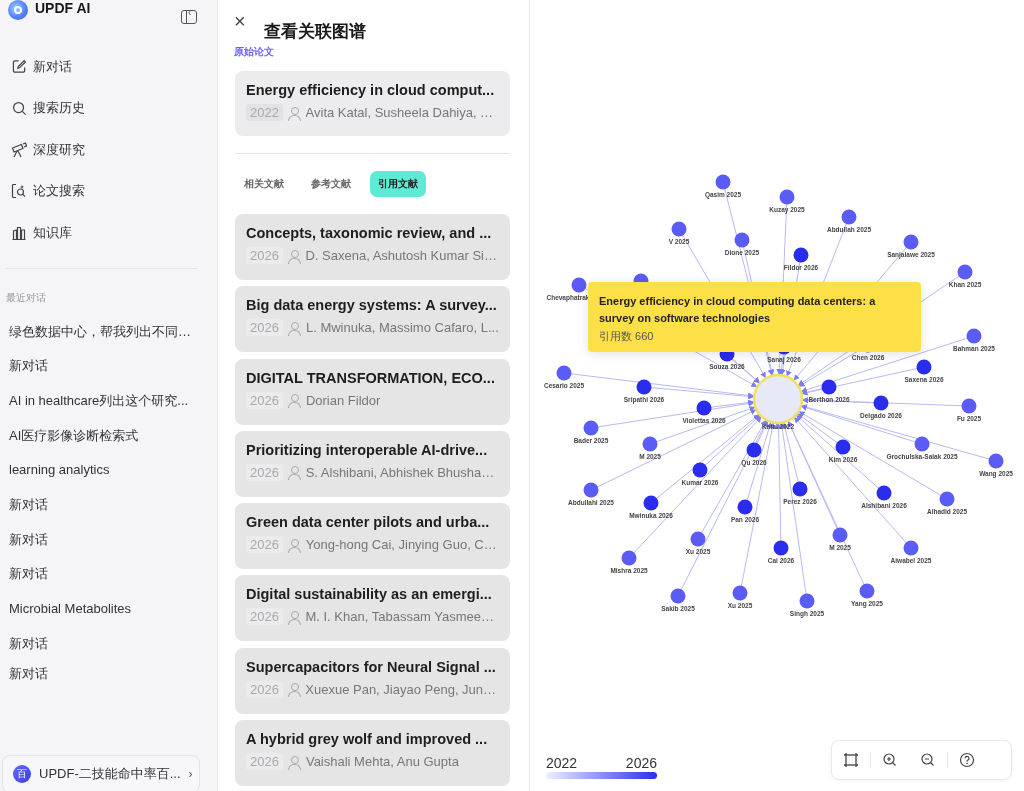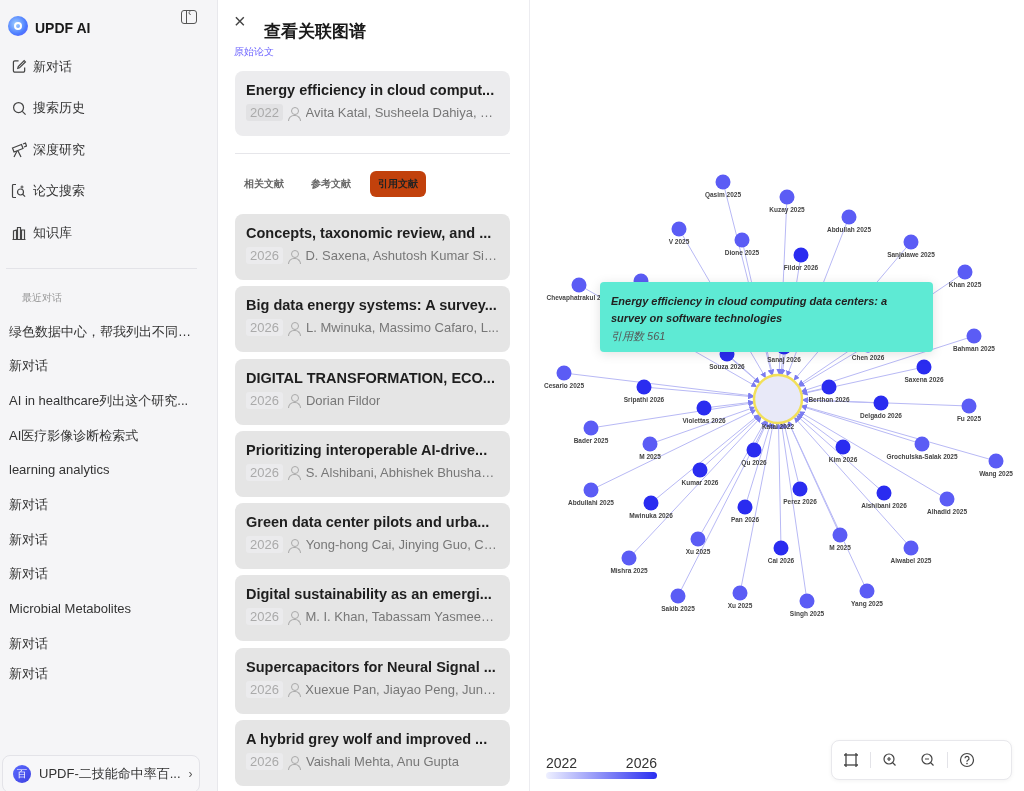--- a/index.html
+++ b/index.html
@@ -1,66 +1,66 @@
 <!DOCTYPE html>
 <html><head>
 <meta charset="utf-8">
 <style>
   * { box-sizing: border-box; margin: 0; padding: 0; }
   html, body { width: 1024px; height: 791px; overflow: hidden; background: #fff; font-family: "Liberation Sans", "DejaVu Sans", sans-serif; color: #222; }
   .app { position: relative; width: 1024px; height: 791px; display: flex; }
 
   
   .sidebar { width: 218px; height: 791px; background: #f5f5f7; border-right: 1px solid #e8e8ec; position: relative; }
-  .brand { display: flex; align-items: flex-end; height: 36px; padding-left: 8px; margin-top: 0; }
+  .brand { display: flex; align-items: flex-start; height: 36px; padding-left: 8px; margin-top: 0; }
   .brand-logo { width: 20px; height: 20px; border-radius: 50%; background: radial-gradient(circle at 40% 40%, #9fd0ff, #4b7bff 60%, #6a4dff); display: flex; align-items: center; justify-content: center; }
   .brand-logo span { width: 8px; height: 8px; border-radius: 50%; border: 2px solid #fff; }
   .brand-name { margin-left: 7px; font-weight: bold; font-size: 14px; color: #1a1a1a; }
   .collapse-btn { position: absolute; left: 181px; top: 10px; width: 16px; height: 14px; border: 1.5px solid #555; border-radius: 3px; }
   .collapse-btn::before { content: ""; position: absolute; left: 4px; top: 0; bottom: 0; border-left: 1.5px solid #555; }
   .collapse-btn::after { content: "‹"; position: absolute; left: 6px; top: -4px; font-size: 10px; color: #555; }
   .nav { margin-top: 10px; }
   .nav-item { display: flex; align-items: center; height: 41.5px; padding-left: 11px; font-size: 13px; color: #333; cursor: pointer; }
   .nav-item .ico { width: 16px; height: 16px; margin-right: 6px; display: inline-flex; align-items: center; justify-content: center; }
   .divider { height: 1px; background: #e3e3e8; margin: 14px 20px 0 6px; }
-  .recent-label { font-size: 10px; color: #999; padding-left: 22px; margin-top: 22px; height: 20px; }
+  .recent-label { font-size: 10px; color: #999; padding-left: 6px; margin-top: 22px; height: 20px; }
   .recent-list { margin-top: 4px; }
   .recent-item { height: 34.7px; line-height: 34.7px; padding-left: 9px; font-size: 13px; color: #333; white-space: nowrap; overflow: hidden; text-overflow: ellipsis; width: 200px; }
   .recent-item.cut { height: 20px; line-height: 26px; overflow: hidden; }
   .workspace { position: absolute; left: 2px; bottom: -2px; width: 198px; height: 38px; border: 1px solid #e3e3e8; border-radius: 8px; background: #f7f7f9; display: flex; align-items: center; padding-left: 10px; }
   .ws-badge { width: 18px; height: 18px; border-radius: 50%; background: linear-gradient(135deg, #5b6cff, #3d3fe0); color: #fff; font-size: 10px; display: flex; align-items: center; justify-content: center; }
   .ws-name { margin-left: 8px; font-size: 13px; color: #333; white-space: nowrap; }
   .ws-chev { margin-left: 8px; font-size: 12px; color: #555; }
 
   
   .panel { width: 312px; height: 791px; background: #fff; border-right: 1px solid #ececf0; position: relative; }
   .panel-header { display: flex; align-items: center; height: 42px; padding-left: 16px; }
   .close-x { font-size: 20px; color: #444; width: 18px; line-height: 18px; }
   .panel-title { margin-left: 12px; font-weight: bold; font-size: 17px; color: #1a1a1a; margin-top: 20px; }
-  .orig-label { font-size: 10px; font-weight: normal; color: #6c63ff; padding-left: 16px; margin-top: 3px; }
+  .orig-label { font-size: 10px; font-weight: bold; color: #6c63ff; padding-left: 16px; margin-top: 3px; }
   .card { margin-left: 17px; width: 275px; border-radius: 8px; background: #e5e5e5; padding: 11px 11px 10px 11px; }
   .card.orig { background: #ececee; margin-top: 12px; height: 65px; }
   .card-title { font-weight: bold; font-size: 14.5px; color: #1e1e1e; white-space: nowrap; overflow: hidden; text-overflow: ellipsis; }
   .card-meta { display: flex; align-items: center; margin-top: 6px; font-size: 13px; color: #777; white-space: nowrap; overflow: hidden; }
   .year-chip { background: #ebebed; color: #aaa; padding: 1px 4px; border-radius: 3px; font-size: 13px; }
   .card.orig .year-chip { background: #e2e2e4; }
   .person { margin: 0 5px 0 5px; width: 13px; height: 14px; position: relative; display: inline-block; }
   .person::before { content: ""; position: absolute; left: 3px; top: 1px; width: 6px; height: 6px; border: 1.2px solid #aaa; border-radius: 50%; }
   .person::after { content: ""; position: absolute; left: 0; top: 9px; width: 11px; height: 5px; border: 1.2px solid #aaa; border-bottom: none; border-radius: 6px 6px 0 0; }
   .authors { overflow: hidden; text-overflow: ellipsis; white-space: nowrap; }
   .hr { height: 1px; background: #e6e6ea; margin: 17px 19px 0 17px; }
   .tabs { display: flex; align-items: center; margin-top: 17px; padding-left: 18px; }
   .tab { font-size: 10px; font-weight: bold; color: #666; padding: 6px 8px; border-radius: 7px; margin-right: 11px; }
-  .tab.active { background: #c2410c; color: #222; border-radius: 6px; }
+  .tab.active { background: #5eead4; color: #222; }
   .cite-list { margin-top: 17px; }
   .cite-list .card { height: 66px; margin-bottom: 6.3px; }
 
   
   .graph { flex: 1; position: relative; background: #fff; }
-  .tooltip { position: absolute; left: 600px; top: 282px; width: 333px; height: 70px; background: #5eead4; border-radius: 4px; box-shadow: 0 2px 12px rgba(0,0,0,0.12); padding: 11px 11px; font-style: italic; }
+  .tooltip { position: absolute; left: 588px; top: 282px; width: 333px; height: 70px; background: #fde047; border-radius: 4px; box-shadow: 0 2px 12px rgba(0,0,0,0.12); padding: 11px 11px; }
   .tt-title { font-size: 11px; font-weight: bold; color: #222; line-height: 17px; }
   .tt-cites { font-size: 11px; color: #555; margin-top: 2px; }
   .legend { position: absolute; left: 546px; top: 755px; width: 111px; }
   .legend-labels { display: flex; justify-content: space-between; font-size: 14px; color: #333; }
   .legend-bar { margin-top: 1px; height: 7px; border-radius: 4px; background: linear-gradient(90deg, #eef0ff, #2a2ef0); }
   .toolbar { position: absolute; left: 831px; top: 740px; width: 181px; height: 40px; border: 1px solid #e8e8ec; border-radius: 8px; background: #fff; display: flex; align-items: center; box-shadow: 0 1px 4px rgba(0,0,0,0.05); }
   .tb-btn { width: 38px; height: 30px; display: flex; align-items: center; justify-content: center; }
   .tb-sep { width: 1px; height: 16px; background: #e3e3e8; }
 </style>
 </head>
@@ -375,21 +375,21 @@
       <circle cx="807" cy="601" r="7.5" fill="#5b5cf5"></circle>
       <text x="807" y="616" font-size="6.5" text-anchor="middle" fill="#444" font-family="Liberation Sans, sans-serif" font-weight="bold">Singh 2025</text>
       <circle cx="867" cy="591" r="7.5" fill="#5b5cf5"></circle>
       <text x="867" y="606" font-size="6.5" text-anchor="middle" fill="#444" font-family="Liberation Sans, sans-serif" font-weight="bold">Yang 2025</text>
       <circle cx="641" cy="281" r="7.5" fill="#5b5cf5"></circle>
       <text x="641" y="296" font-size="6.5" text-anchor="middle" fill="#444" font-family="Liberation Sans, sans-serif" font-weight="bold">Ze...</text>
     </svg>
 
   <div class="tooltip">
     <div class="tt-title">Energy efficiency in cloud computing data centers: a survey on software technologies</div>
-    <div class="tt-cites">引用数 561</div>
+    <div class="tt-cites">引用数 660</div>
   </div>
 
   <div class="legend">
     <div class="legend-labels">
       <span>2022</span>
       <span>2026</span>
     </div>
     <div class="legend-bar"></div>
   </div>
 

